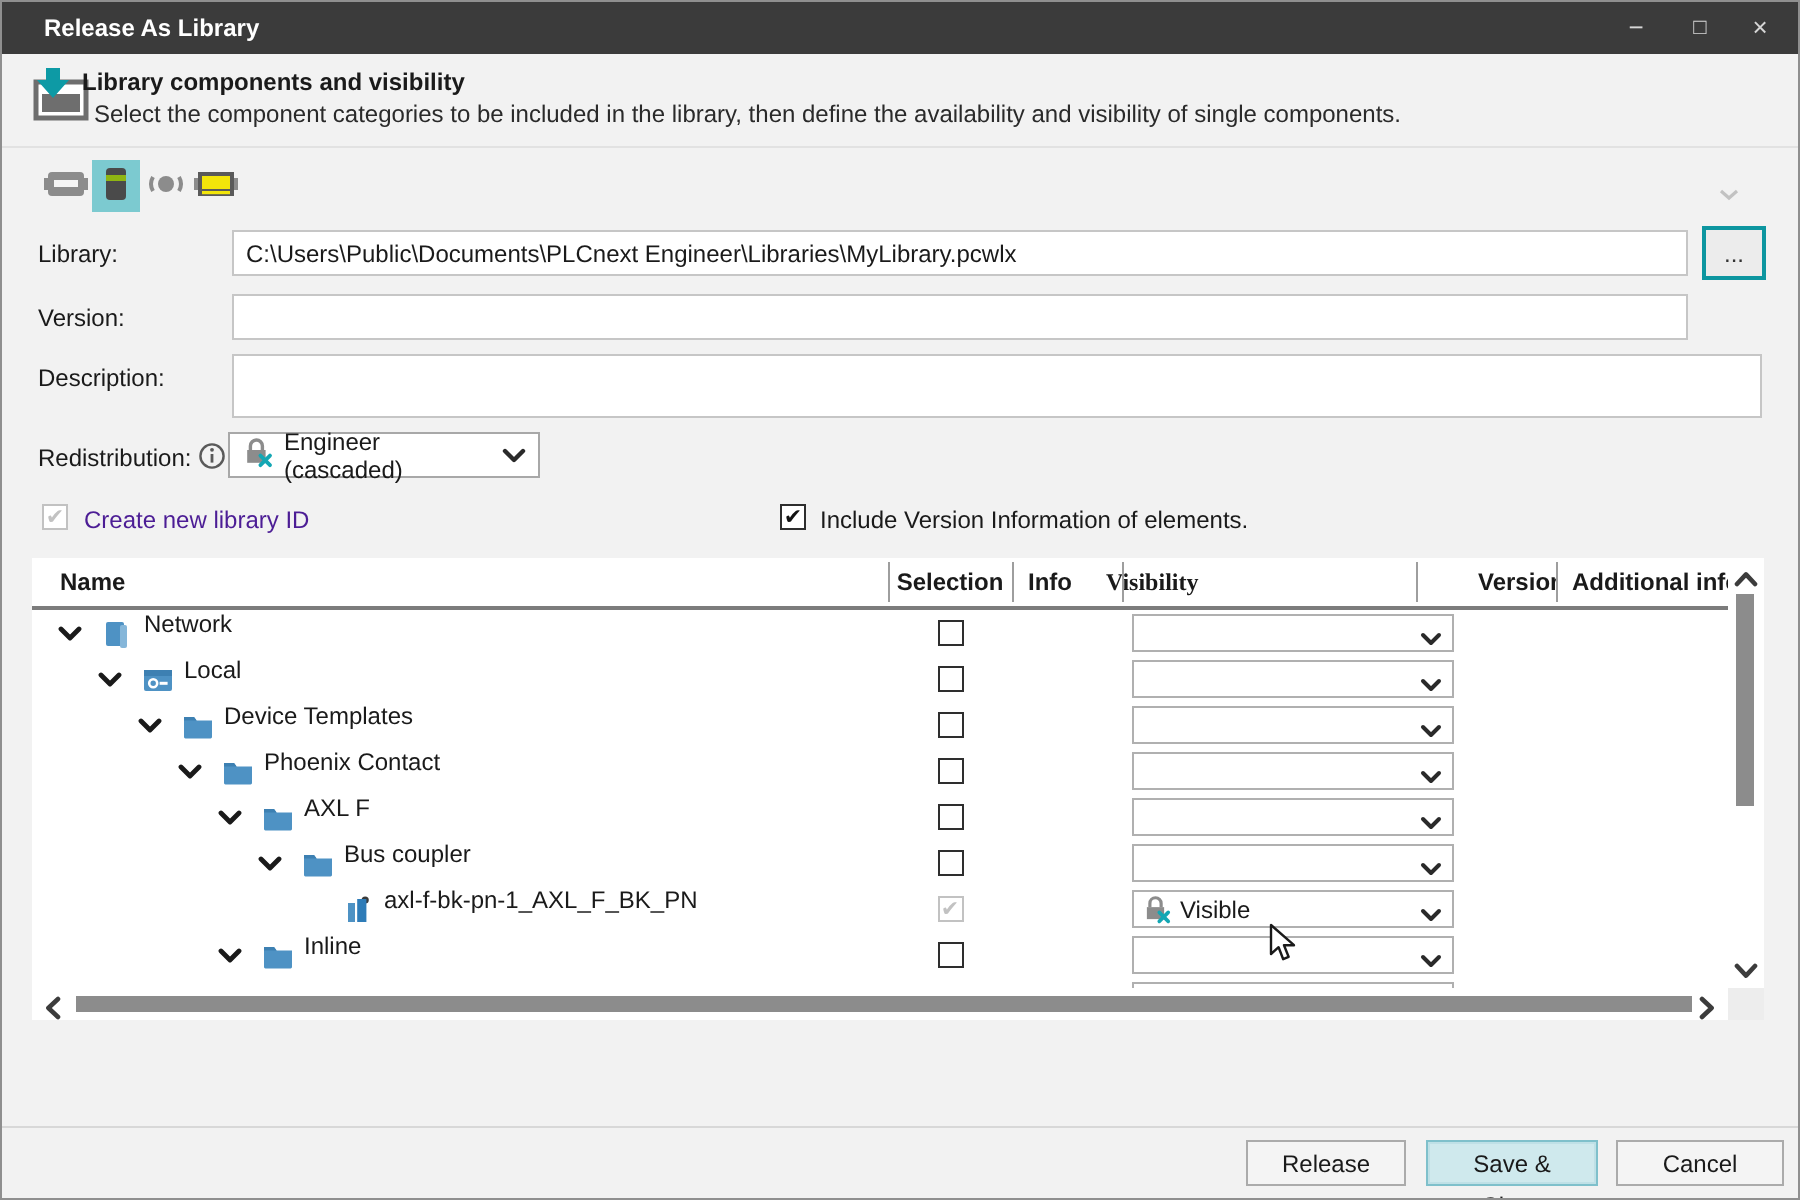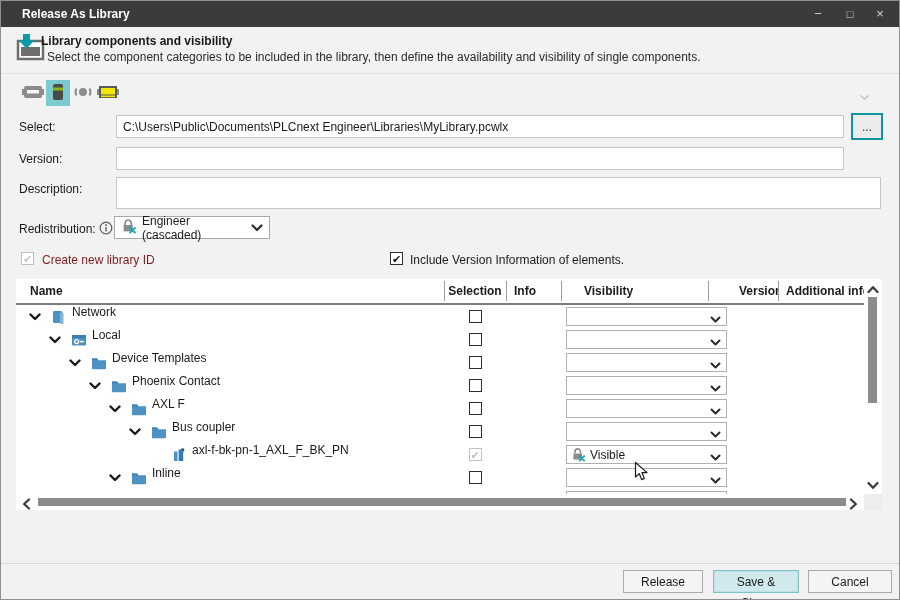--- a/index.html
+++ b/index.html
@@ -34,32 +34,32 @@
   .browse { position:absolute; left:850px; top:112px; width:32px; height:27px; background:#ececec; border:2px solid #0d96a0; color:#333; font-family:inherit; font-size:12px; line-height:20px; text-align:center; box-sizing:border-box; }
   .lbl-redis { top:221px; }
   .info-i { position:absolute; left:98px; top:220px; }
   .redrop { position:absolute; left:113px; top:215px; width:156px; height:23px; background:#fff; border:1px solid #a8a8a8; box-sizing:border-box; display:flex; align-items:center; gap:5px; padding:0 6px; }
   .redrop .chev { margin-left:auto; }
 
   
   .cb { display:inline-block; width:13px; height:13px; border:1px solid #2e2e2e; background:#fff; font-size:11px; line-height:12px; text-align:center; color:#111; box-sizing:border-box; }
   .cb.disabled { border-color:#c2c2c2; color:#c2c2c2; }
   .opt-left-cb { position:absolute; left:20px; top:251px; }
-  .opt-left-lbl { position:absolute; left:41px; top:252px; color:#7f1d1d; }
+  .opt-left-lbl { position:absolute; left:41px; top:252px; color:#4c1d95; }
   .opt-right-cb { position:absolute; left:389px; top:251px; }
   .opt-right-lbl { position:absolute; left:409px; top:252px; }
 
   
   .table { position:absolute; left:15px; top:278px; width:866px; height:231px; background:#fff; }
   .thead { position:absolute; left:0; top:0; width:848px; height:24px; overflow:hidden; }
   .th { position:absolute; top:0; height:24px; line-height:24px; font-weight:bold; white-space:nowrap; overflow:hidden; box-sizing:border-box; }
   .th0 { left:0; width:428px; padding-left:14px; }
   .th1 { left:428px; width:62px; text-align:center; }
   .th2 { left:490px; width:55px; padding-left:8px; }
-  .th3 { left:560px; width:147px; padding-left:8px; }
+  .th3 { left:529px; width:147px; padding-left:8px;font-family:Liberation Serif, serif; }
   .th4 { left:692px; width:70px; padding-left:31px; }
   .th5 { left:762px; width:110px; padding-left:8px; }
   .thsep { position:absolute; top:2px; height:20px; width:1px; background:#9e9e9e; }
   .thead-line { position:absolute; left:0; top:24px; width:848px; height:2px; background:#7c7c7c; }
   .tbody { position:absolute; left:0; top:26px; width:848px; height:189px; overflow:hidden; }
   .trow { position:relative; height:23px; }
   .c-name { position:absolute; left:0; top:0; height:23px; display:flex; white-space:nowrap; }
   .expander { width:12px; margin-right:10px; display:inline-flex; align-items:center; }
   .expander.hid { visibility:hidden; }
   .ticon { width:16px; margin-right:5px; display:inline-flex; align-items:center; }
@@ -143,21 +143,21 @@
             <rect x="5" y="13.5" width="14" height="1.6" fill="#f2e50a"></rect>
           </svg></span>
       </div>
     </div>
   <span class="tb-overflow">
     <svg width="11" height="7" viewBox="0 0 11 7">
         <path d="M1.5 1.5 L5.5 5 L9.5 1.5" fill="none" stroke="#c2c2c2" stroke-width="1.6"></path>
       </svg>
   </span>
 
-  <span class="flabel lbl-library">Select:</span>
+  <span class="flabel lbl-library">Library:</span>
   <input class="finput inp-library" value="C:\Users\Public\Documents\PLCnext Engineer\Libraries\MyLibrary.pcwlx" style="">
   <button class="browse">...</button>
 
   <span class="flabel lbl-version">Version:</span>
   <input class="finput inp-version" value="" style="">
 
   <span class="flabel lbl-desc">Description:</span>
   <textarea class="inp-desc" style=""></textarea>
 
   <span class="flabel lbl-redis">Redistribution:</span>

